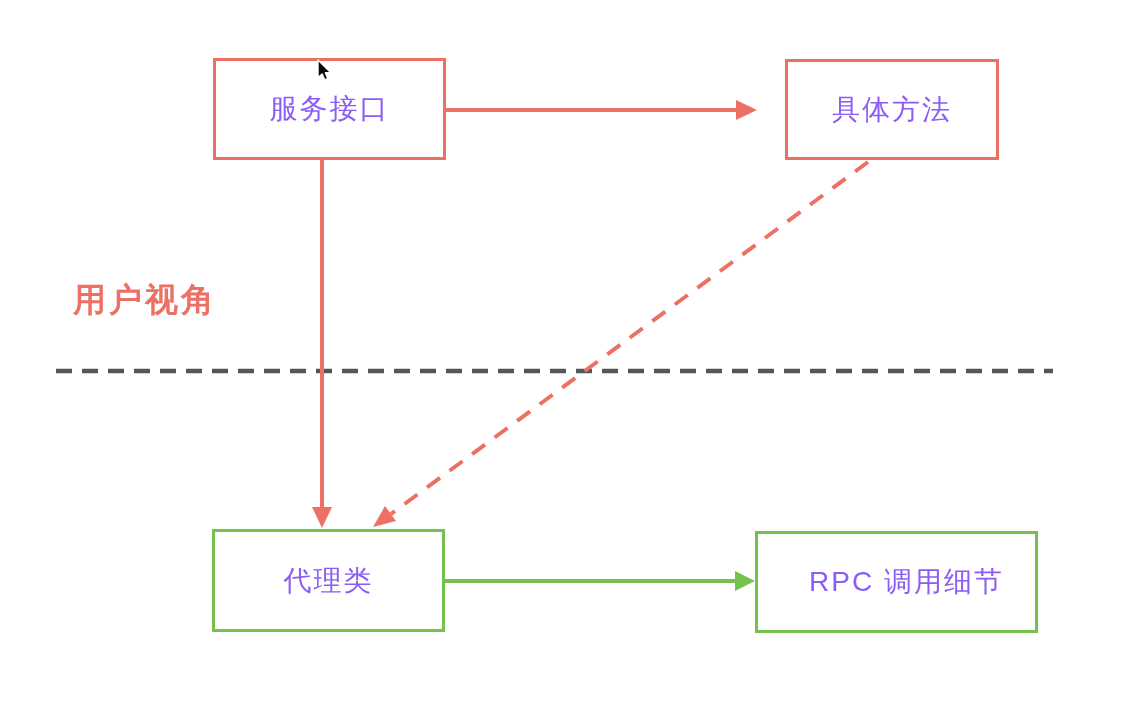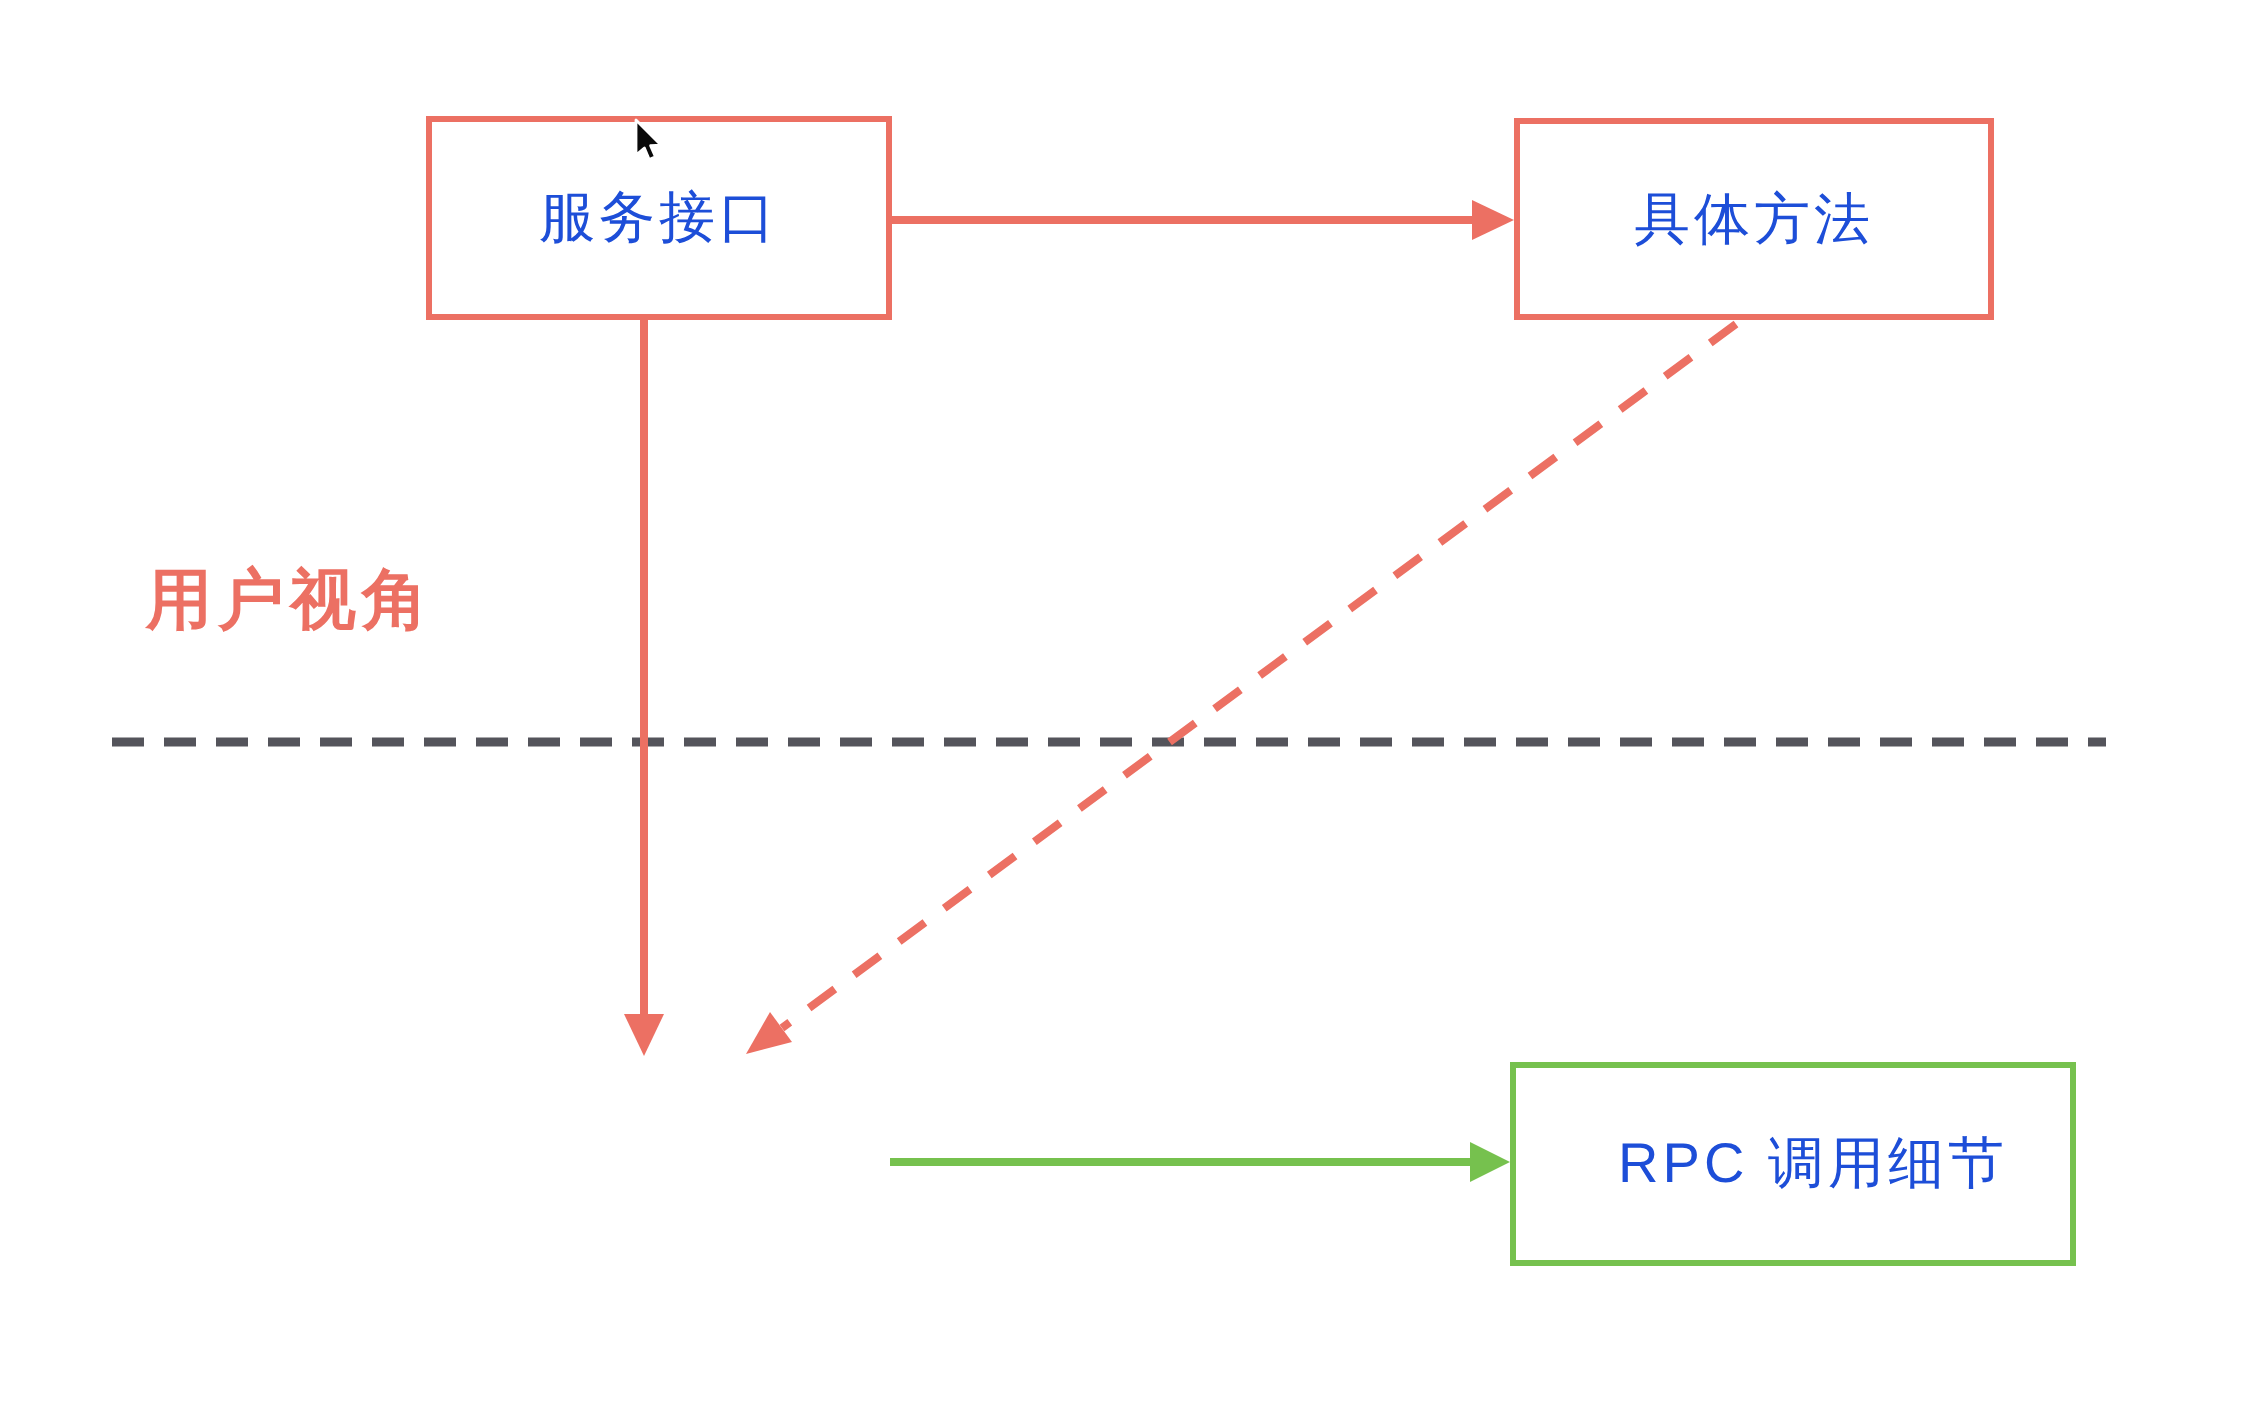--- a/index.html
+++ b/index.html
@@ -27,30 +27,30 @@
     background: #ffffff;
     border-style: solid;
     border-width: 3.5px;
     display: flex;
     align-items: center;
     justify-content: center;
     box-sizing: border-box;
     z-index: 2;
   }
   .node-label {
-    color: #1d4ed8;
+    color: #8b5cf6;
     font-size: 28px;
     letter-spacing: 2px;
     white-space: nowrap;
   }
   .box-red { border-color: #ec7063; }
   .box-green { border-color: #76c14e; }
 
   #box-service   { left: 213px; top: 58px;  width: 233px; height: 102px; }
-  #box-method    { left: 757px; top: 59px;  width: 240px; height: 101px; }
+  #box-method    { left: 785px; top: 59px;  width: 214px; height: 101px; }
   #box-proxy     { left: 212px; top: 529px; width: 233px; height: 103px; }
   #box-rpc       { left: 755px; top: 531px; width: 283px; height: 102px; padding-left: 20px; }
 
   #region-label {
     position: absolute;
     left: 73px;
     top: 278px;
     font-size: 33px;
     font-weight: bold;
     letter-spacing: 3px;
@@ -107,20 +107,23 @@
   </svg>
 
   <div id="box-service" class="node-box box-red">
     <span class="node-label">服务接口</span>
   </div>
 
   <div id="box-method" class="node-box box-red">
     <span class="node-label">具体方法</span>
   </div>
 
+  <div id="box-proxy" class="node-box box-green">
+    <span class="node-label">代理类</span>
+  </div>
 
   <div id="box-rpc" class="node-box box-green">
     <span class="node-label">RPC 调用细节</span>
   </div>
 
   <div id="region-label">用户视角</div>
 
 
   <svg id="cursor-layer" viewBox="0 0 1126 703" xmlns="http://www.w3.org/2000/svg">
     <g transform="translate(318,60)">

